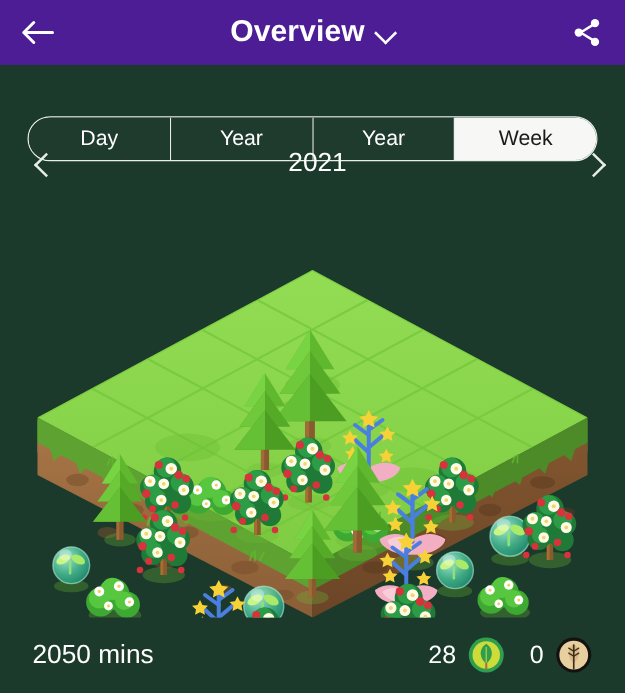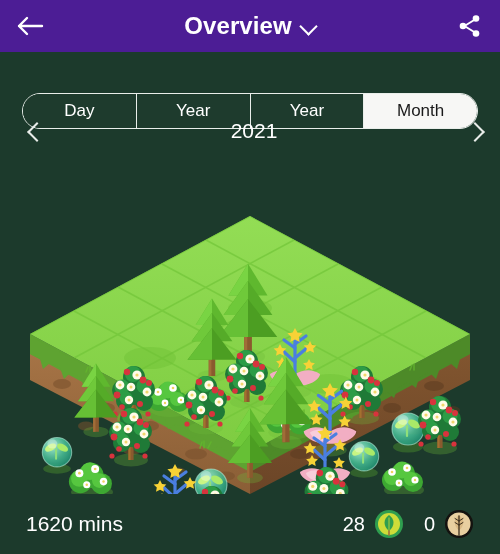--- a/index.html
+++ b/index.html
@@ -93,21 +93,21 @@
         <circle cx="6" cy="13" r="3.3" fill="#fff"></circle>
         <circle cx="19" cy="20.5" r="3.3" fill="#fff"></circle>
       </svg>
     </div>
   </div>
 
   <div class="tabbar">
     <div class="tab">Day</div>
     <div class="tab">Year</div>
     <div class="tab">Year</div>
-    <div class="tab sel">Month</div>
+    <div class="tab sel">Week</div>
   </div>
 
   <div class="yearnav">
     <div class="arrow-box">
       <span class="chev left"></span>
     </div>
     <div class="year-lbl">2021</div>
     <div class="arrow-box">
       <span class="chev right"></span>
     </div>
@@ -337,21 +337,21 @@
         <use href="#sym-rose" transform="translate(327,360) scale(1.02)"></use>
         <use href="#sym-fbush" transform="translate(253,372)"></use>
         <use href="#sym-star" transform="translate(175,368)"></use>
         <use href="#sym-rose" transform="translate(212,378)"></use>
         <use href="#sym-fbush" transform="translate(290,388) scale(1.05)"></use>
       </g>
     </svg>
   </div>
 
   <div class="footer">
-    <span class="mins">1620 mins</span>
+    <span class="mins">2050 mins</span>
     <span class="spacer"></span>
 
     <span class="stat">
       <span class="stat-num">28</span>
       <svg class="badge" viewBox="0 0 30 30">
         <circle cx="15" cy="15" r="14" fill="#2f9e4f"></circle>
         <circle cx="15" cy="15" r="11" fill="#cddc39"></circle>
         <path d="M15 6 C21 10 21 17 15 22 C9 17 9 10 15 6 Z" fill="#2f9e4f"></path>
         <path d="M15 22 L15 26" stroke="#a9743b" stroke-width="1.7" stroke-linecap="round"></path>
         <path d="M15 8.5 L15 21" stroke="#cddc39" stroke-width="1" opacity=".8"></path>

